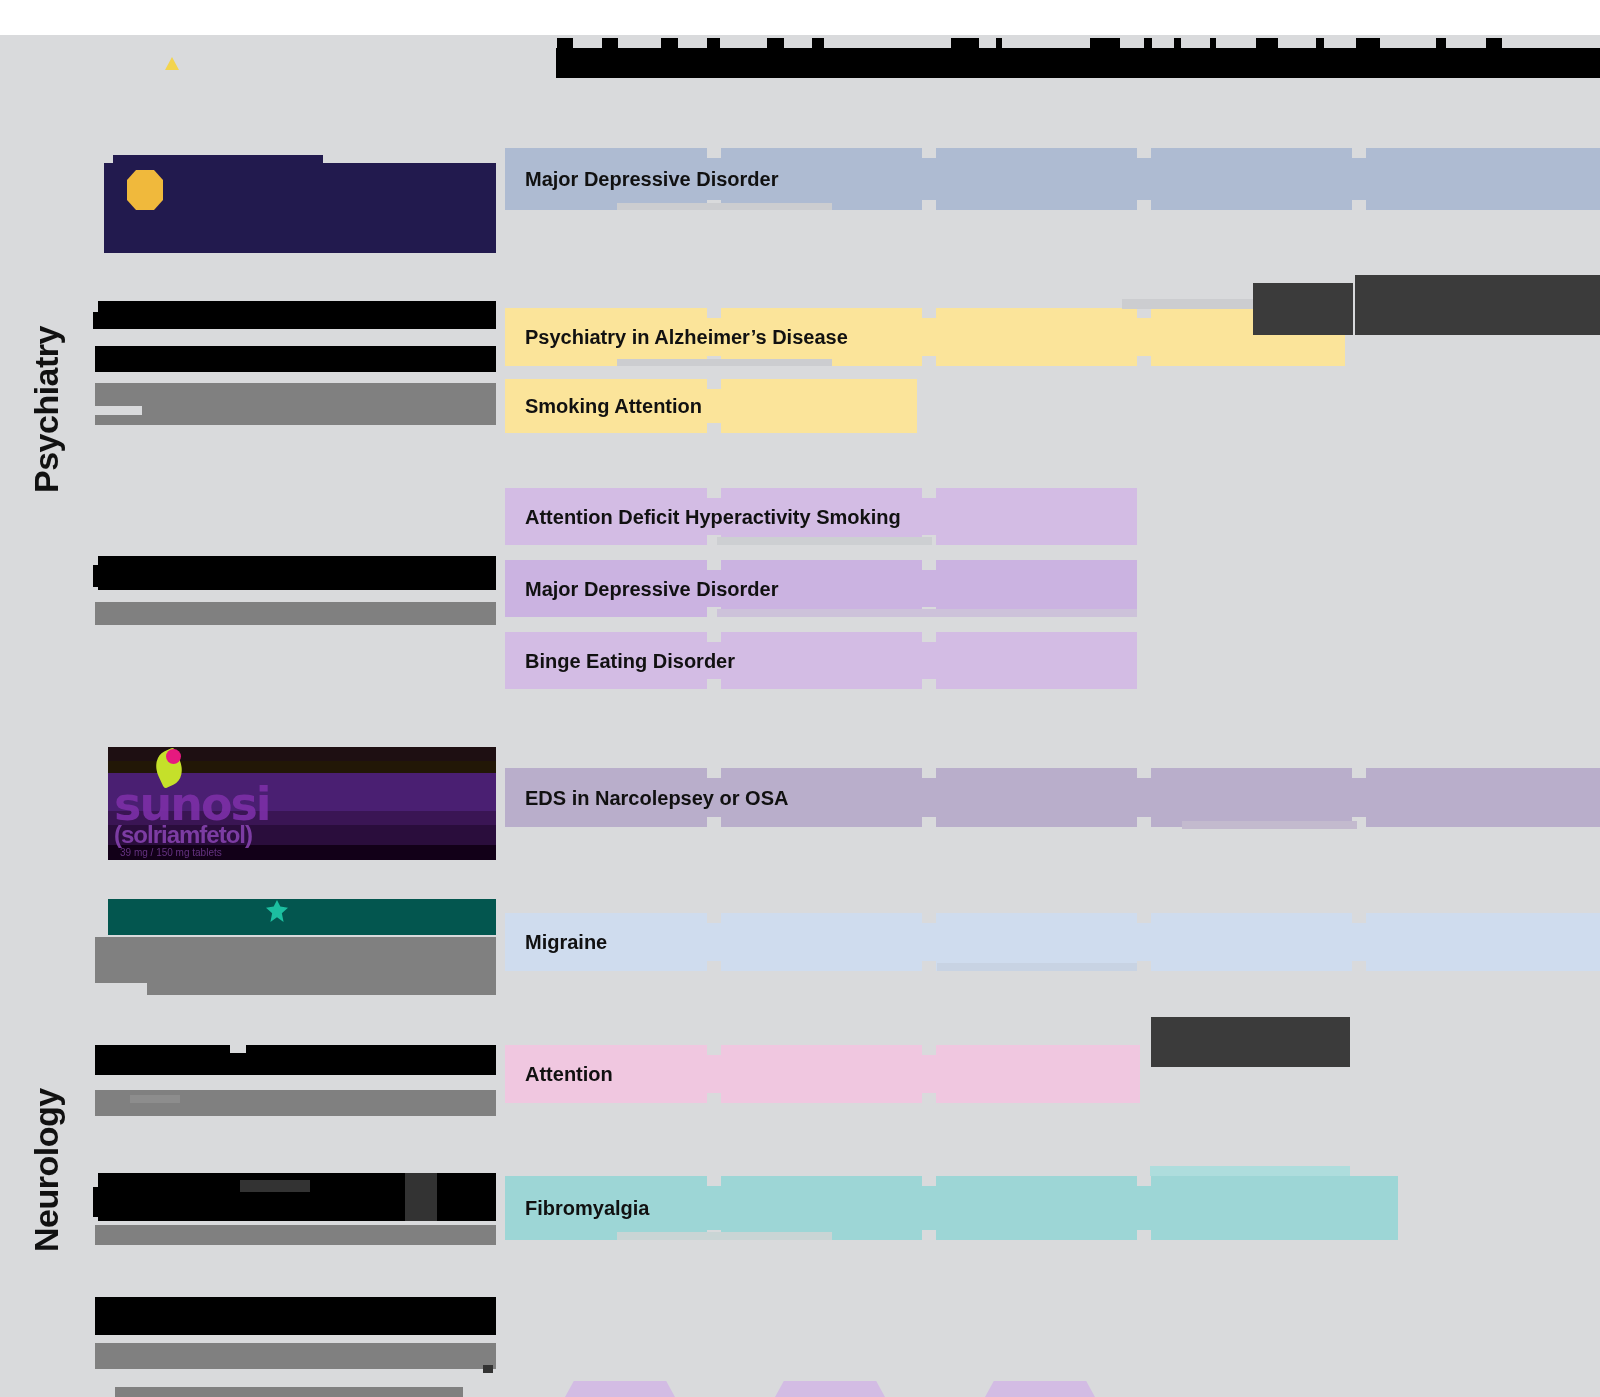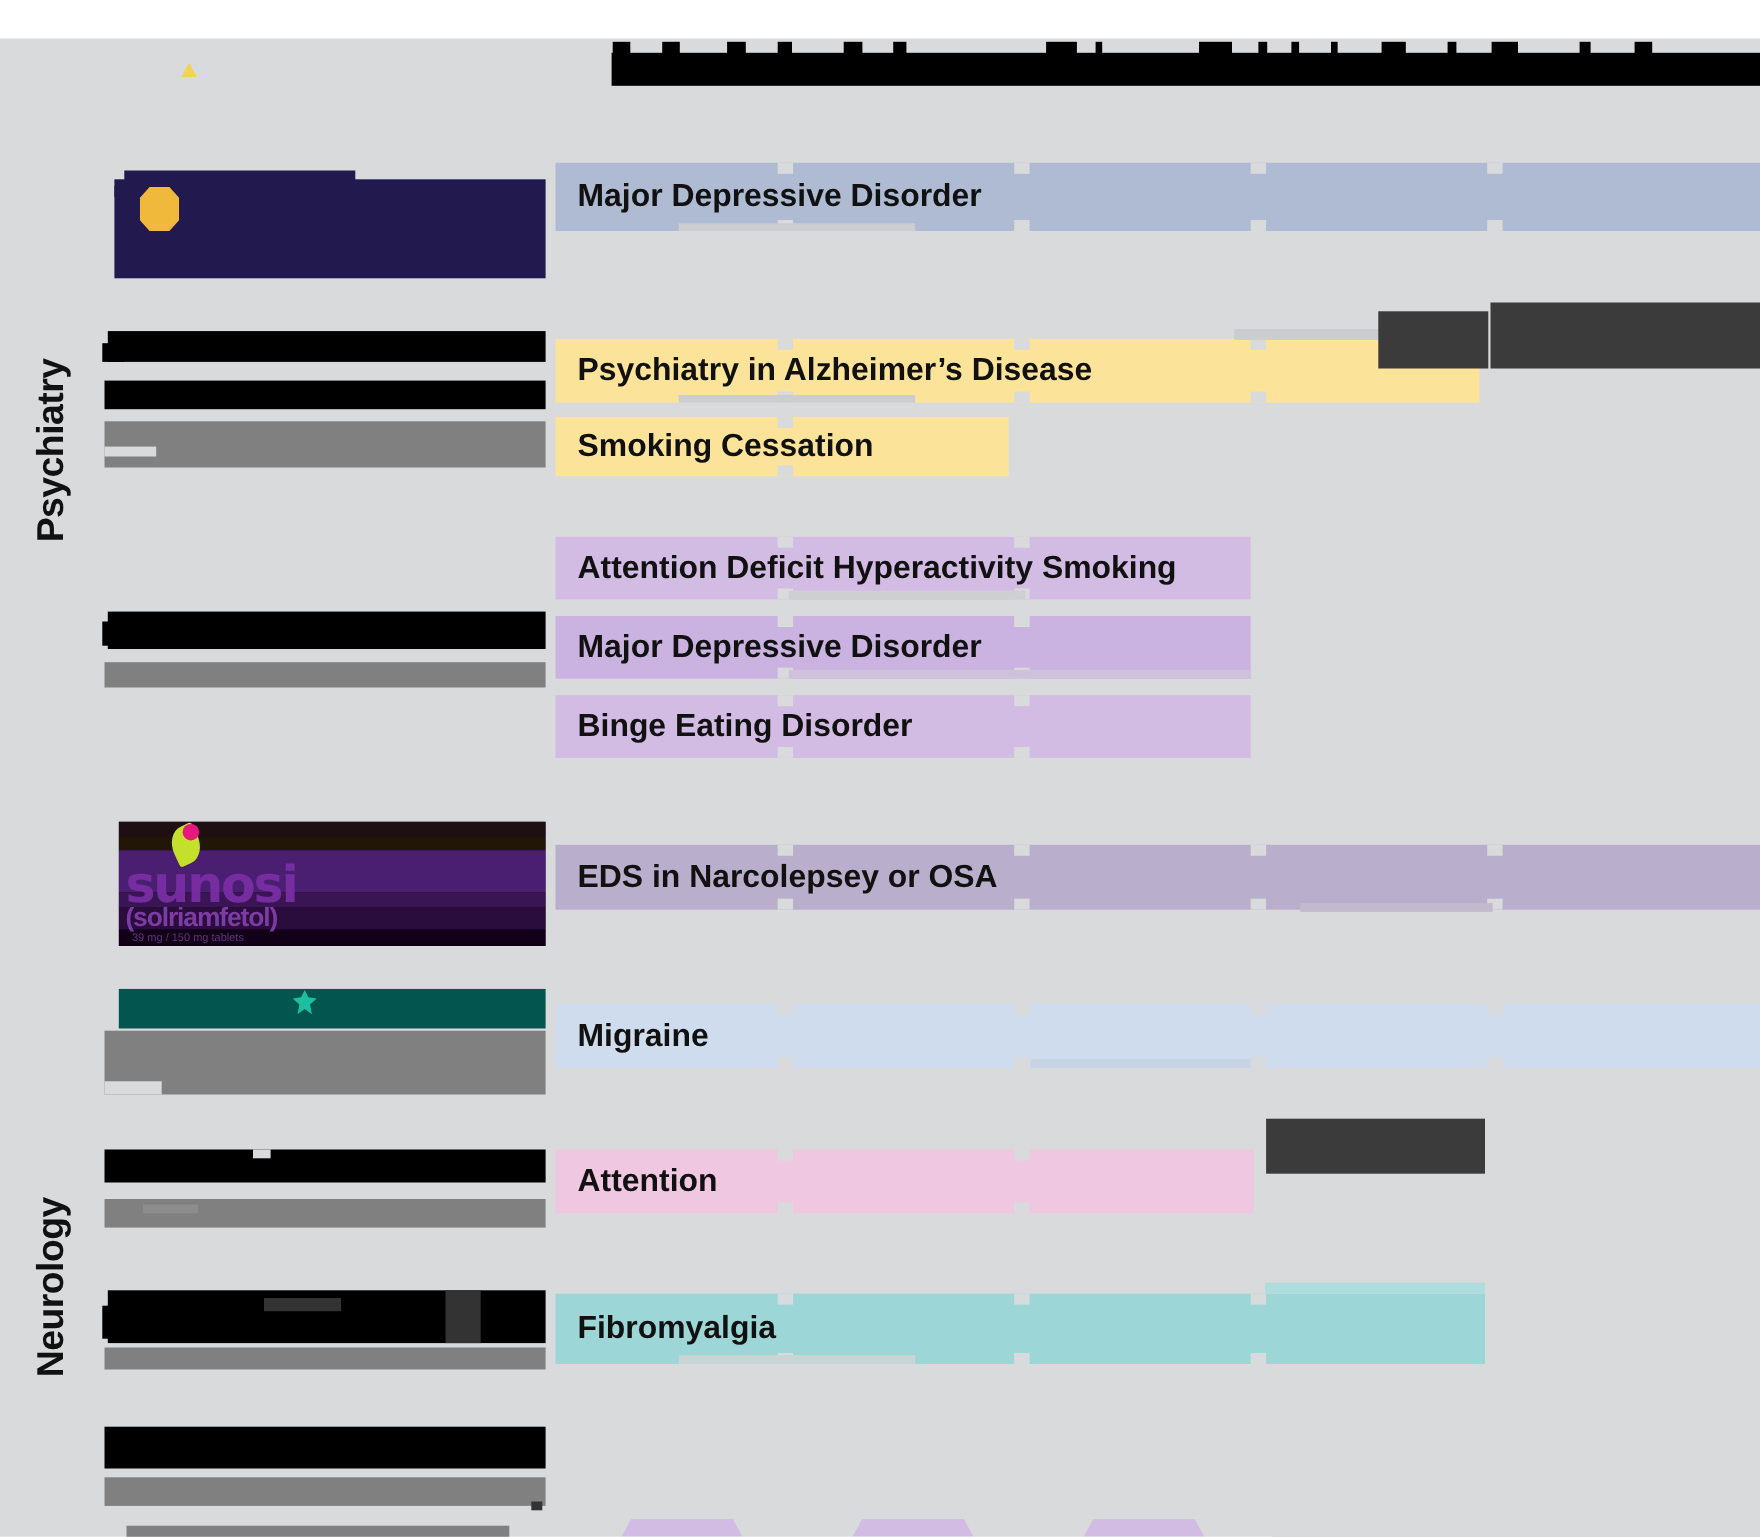--- a/index.html
+++ b/index.html
@@ -136,21 +136,21 @@
 
   
   .bar{
     position:absolute;
     z-index:8;
   }
   .bar .lbl{
     position:absolute;
     left:20px; top:50%;
     transform:translateY(-50%);
-    font-size:29px;
+    font-size:20px;
     font-weight:bold;
     color:#111;
     white-space:nowrap;
     z-index:3;
   }
   
   .notch-top, .notch-bot{
     position:absolute;
     width:14px; height:10px;
     background:#d9dadc;
@@ -257,21 +257,21 @@
     <span class="notch-bot" style="left:202px;"></span>
     <span class="notch-top" style="left:417px;"></span>
     <span class="notch-bot" style="left:417px;"></span>
     <span class="notch-top" style="left:632px;"></span>
     <span class="notch-bot" style="left:632px;"></span>
   </div>
   <div class="rd" style="left:1122px;top:264px;width:225px;height:10px;background:#cccdd0;z-index:9;"></div>
   <div class="rd" style="left:617px;top:324px;width:215px;height:7px;background:#cccdd0;z-index:9;"></div>
 
   <div class="bar" style="left:505px;top:344px;width:412px;height:54px;background:#fbe49a;">
-    <span class="lbl">Smoking Cessation</span>
+    <span class="lbl">Smoking Attention</span>
     <span class="notch-top" style="left:202px;"></span>
     <span class="notch-bot" style="left:202px;"></span>
   </div>
 
   <div class="bar" style="left:505px;top:453px;width:632px;height:57px;background:#d3bce4;">
     <span class="lbl">Attention Deficit Hyperactivity Smoking</span>
     <span class="notch-top" style="left:202px;"></span>
     <span class="notch-bot" style="left:202px;"></span>
     <span class="notch-top" style="left:417px;"></span>
     <span class="notch-bot" style="left:417px;"></span>
@@ -322,21 +322,21 @@
   <div class="rd" style="left:937px;top:928px;width:200px;height:8px;background:#c8d3e3;z-index:9;"></div>
 
   <div class="bar" style="left:505px;top:1010px;width:635px;height:58px;background:#f0c7e0;">
     <span class="lbl">Attention</span>
     <span class="notch-top" style="left:202px;"></span>
     <span class="notch-bot" style="left:202px;"></span>
     <span class="notch-top" style="left:417px;"></span>
     <span class="notch-bot" style="left:417px;"></span>
   </div>
 
-  <div class="bar" style="left:505px;top:1141px;width:845px;height:64px;background:#9dd6d6;">
+  <div class="bar" style="left:505px;top:1141px;width:845px;height:64px;background:#9dd6d6;padding-left:48px;">
     <span class="lbl">Fibromyalgia</span>
     <span class="notch-top" style="left:202px;"></span>
     <span class="notch-bot" style="left:202px;"></span>
     <span class="notch-top" style="left:417px;"></span>
     <span class="notch-bot" style="left:417px;"></span>
     <span class="notch-top" style="left:632px;"></span>
     <span class="notch-bot" style="left:632px;"></span>
   </div>
   <div class="rd" style="left:1150px;top:1131px;width:200px;height:10px;background:#aedddd;z-index:9;"></div>
   <div class="rd" style="left:617px;top:1197px;width:215px;height:8px;background:#c9d5d5;z-index:9;"></div>

